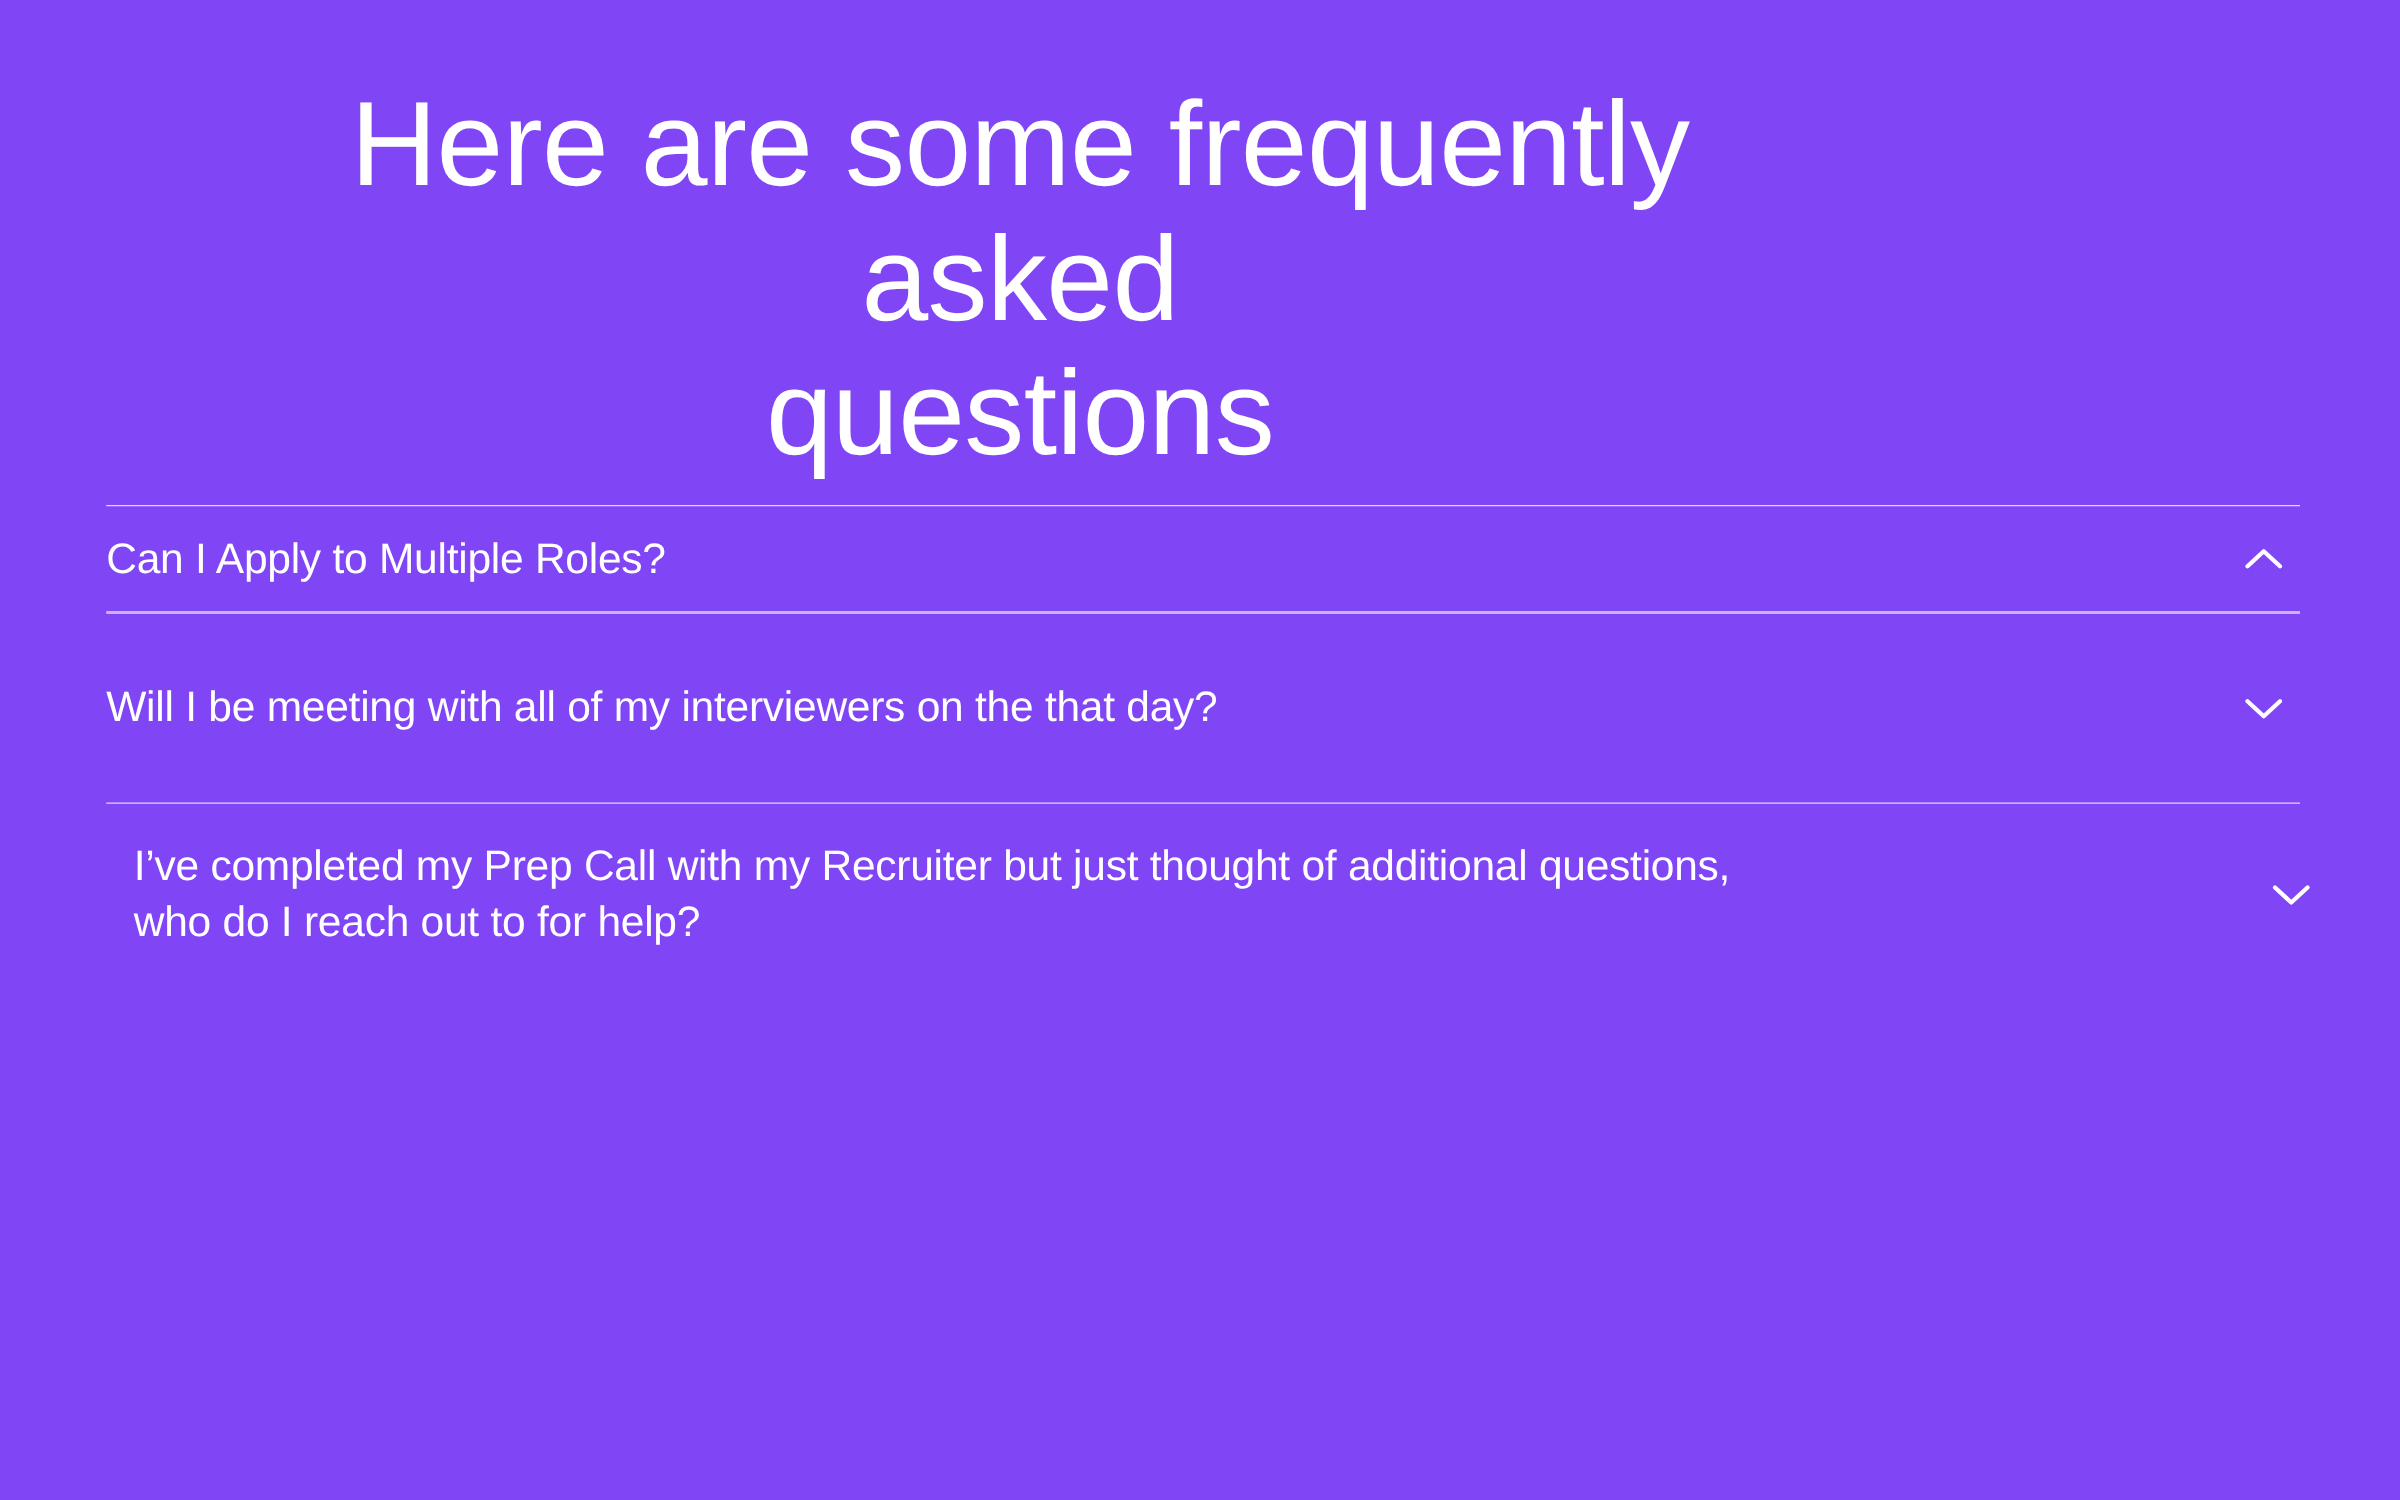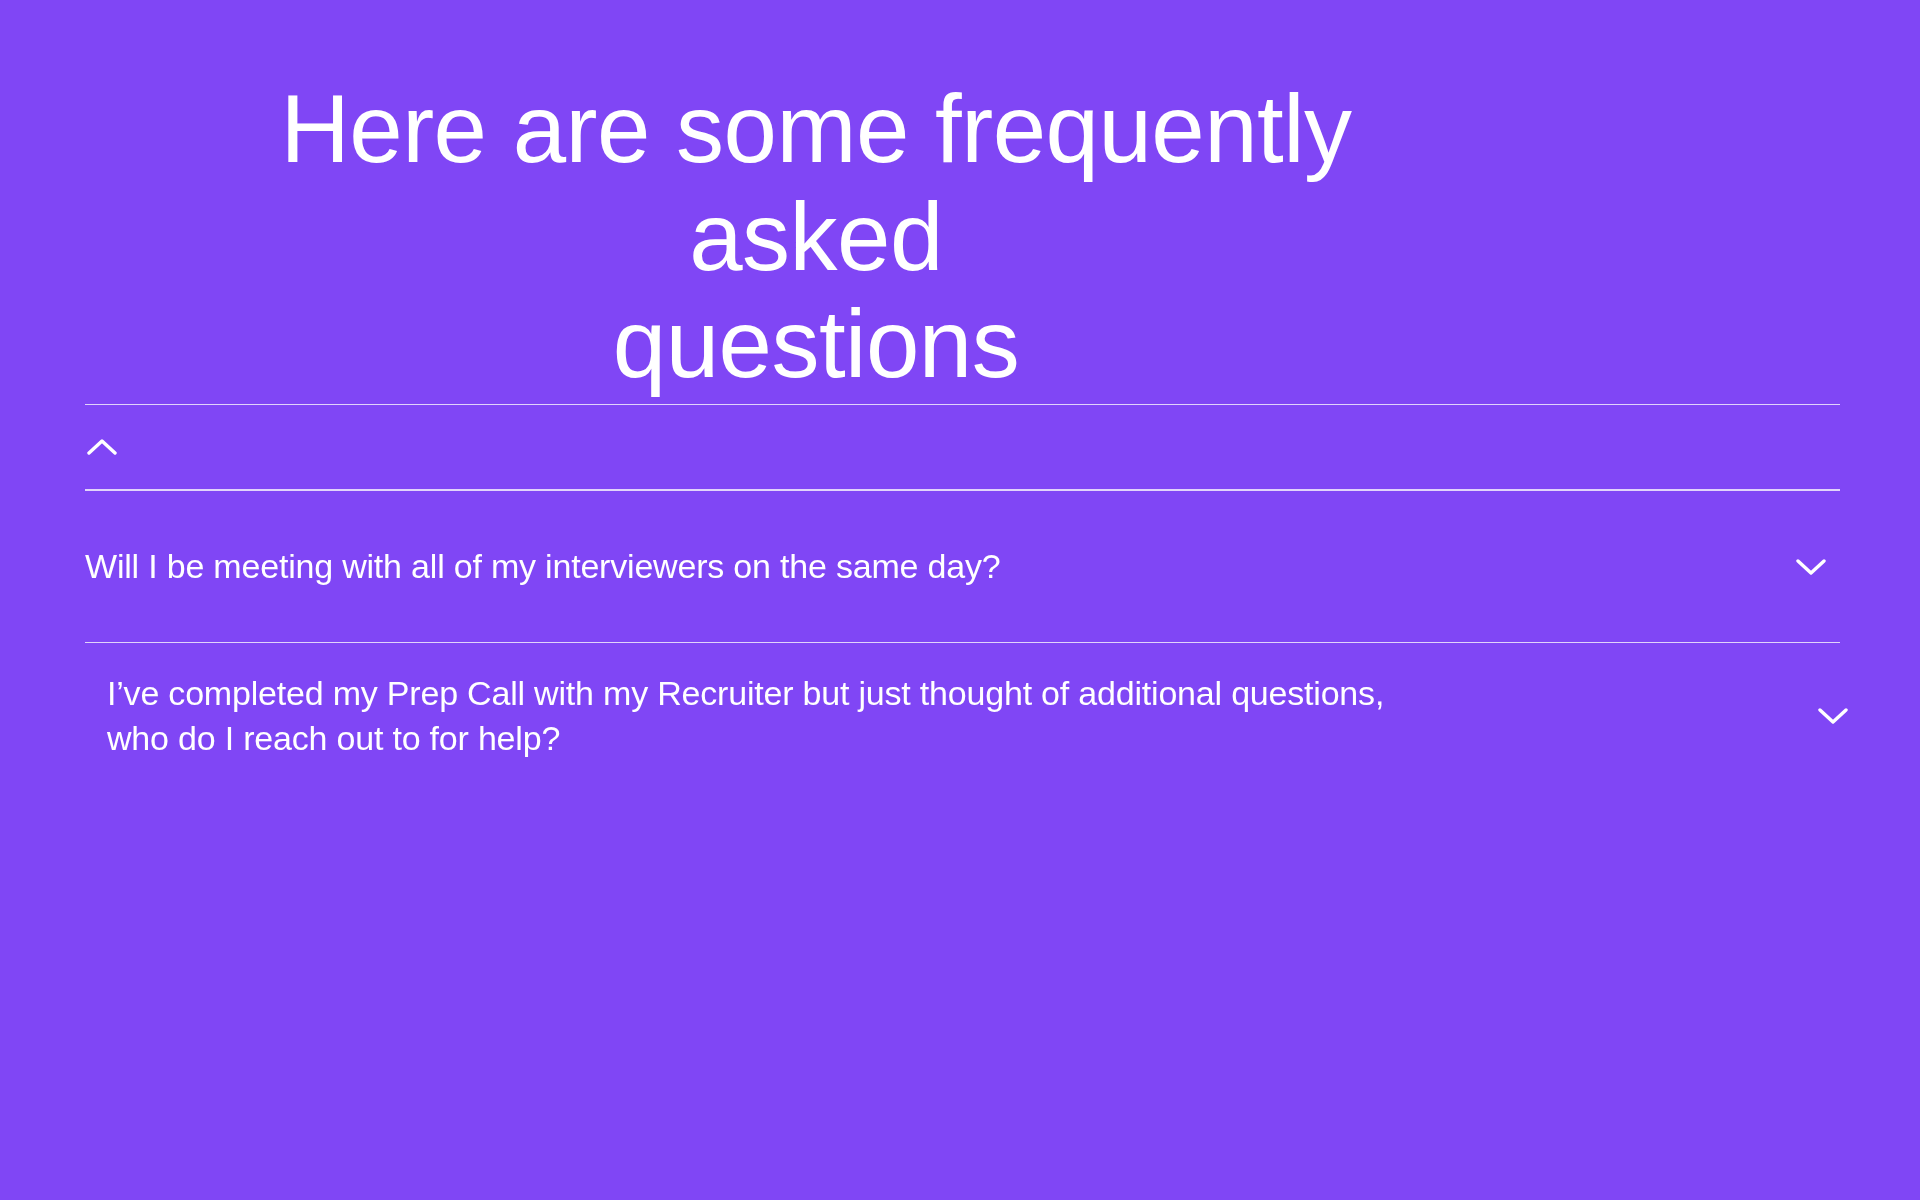--- a/index.html
+++ b/index.html
@@ -16,21 +16,21 @@
     font-family: "Liberation Sans", "DejaVu Sans", sans-serif;
     color: #ffffff;
     -webkit-font-smoothing: antialiased;
   }
 
   .page {
     width: 1632px;
     height: 1200px;
     position: relative;
     background: #8046f5;
-    padding: 17px;
+    padding: 4px;
   }
 
   
   .faq-heading {
     font-size: 96px;
     line-height: 1.12;
     font-weight: 300;
     letter-spacing: -0.5px;
     text-align: center;
     color: #ffffff;
@@ -120,36 +120,37 @@
 
   <h1 class="faq-heading">Here are some frequently asked
 questions</h1>
 
   <div class="faq-list">
 
     <hr class="faq-divider">
 
     <div class="faq-item item-0">
       <div class="faq-row">
+        <h2 class="faq-question">Can I Apply to Multiple Roles?</h2>
         <span class="chevron">
           <svg width="30" height="18" viewBox="0 0 30 18" fill="none" aria-hidden="true">
             <path d="M2 15 L15 3 L28 15" stroke="#ffffff" stroke-width="3.4" stroke-linecap="round" stroke-linejoin="round"></path>
           </svg>
         </span>
       </div>
     </div>
 
     <hr class="faq-divider">
 
 
     <hr class="faq-divider">
 
     <div class="faq-item item-2">
       <div class="faq-row">
-        <h2 class="faq-question">Will I be meeting with all of my interviewers on the same day?</h2>
+        <h2 class="faq-question">Will I be meeting with all of my interviewers on the that day?</h2>
         <span class="chevron">
           <svg width="30" height="18" viewBox="0 0 30 18" fill="none" aria-hidden="true">
             <path d="M2 3 L15 15 L28 3" stroke="#ffffff" stroke-width="3.4" stroke-linecap="round" stroke-linejoin="round"></path>
           </svg>
         </span>
       </div>
 
     </div>
 
     <hr class="faq-divider">

